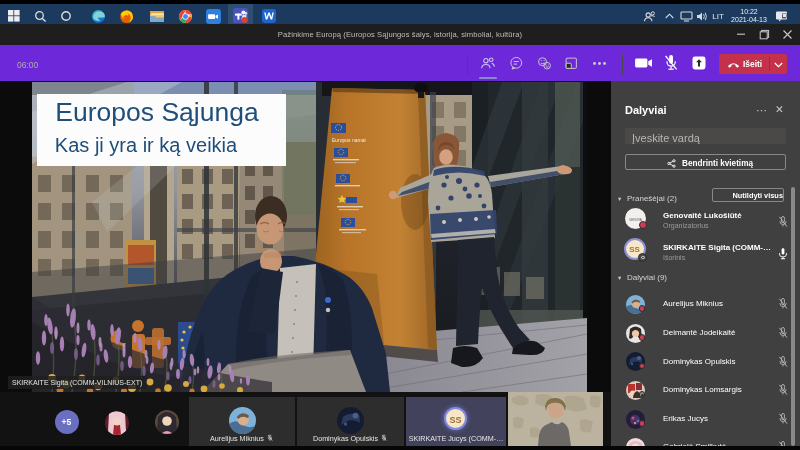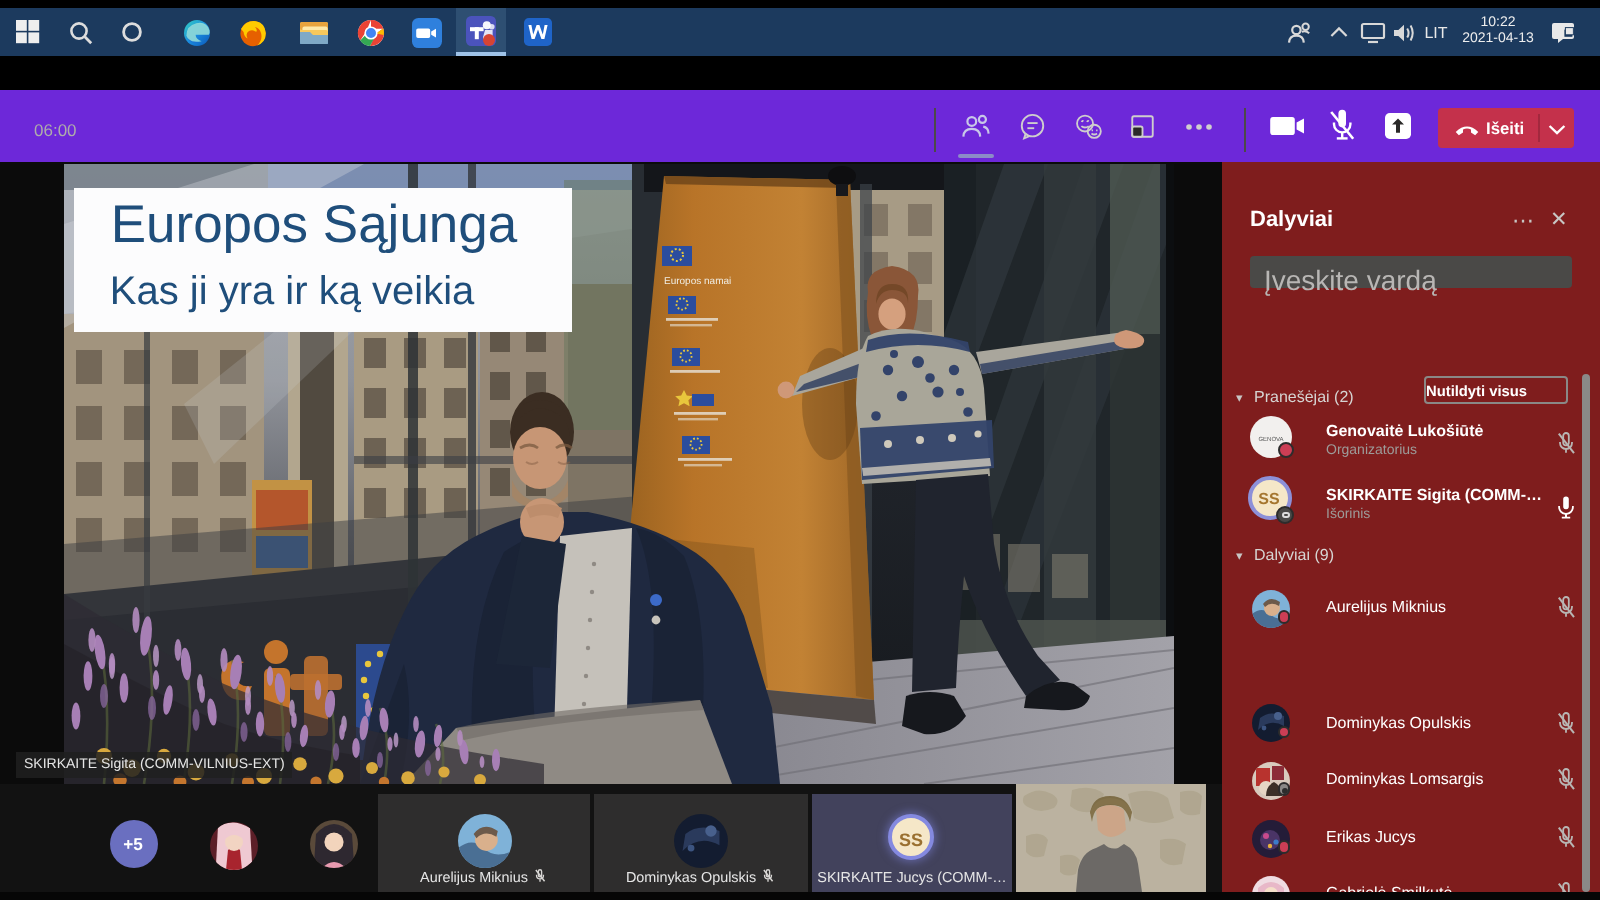--- a/index.html
+++ b/index.html
@@ -20,21 +20,21 @@
 #leave{position:absolute;left:719px;top:9px;width:68px;height:20px;background:#c4314b;border-radius:2px;color:#fff}
 
 #stagebg{left:0;top:81px;width:611px;height:365px;background:#0b0b0b}
 #photo{left:32px;top:82px;width:555px;height:346px}
 #slidelabel{left:8px;top:376px;height:13px;background:rgba(32,32,32,.85);color:#e6e6e6;font-size:7px;line-height:13px;padding:0 4px;white-space:nowrap}
 
 #strip{left:0;top:392px;width:611px;height:54px;background:#121212}
 .tile{position:absolute;top:5px;height:49px;background:#2e2d2d;overflow:hidden}
 .tname{position:absolute;left:0;right:0;bottom:3px;text-align:center;font-size:7.2px;color:#e6e6e6;white-space:nowrap}
 
-#panel{left:611px;top:81px;width:189px;height:365px;background:#7f1d1d;overflow:hidden}
+#panel{left:611px;top:81px;width:189px;height:365px;background:#404040;overflow:hidden}
 .pn{position:absolute;color:#fff;font-size:8px}
 .row{position:absolute;left:14px;width:168px;height:28px}
 .rname{position:absolute;left:38px;top:3px;font-size:8px;color:#fff;white-space:nowrap;max-width:110px;overflow:hidden;text-overflow:ellipsis}
 .rsub{position:absolute;left:38px;top:14px;font-size:7px;color:#9d9b99;white-space:nowrap}
 .rmic{position:absolute;right:3px;top:7px;width:14px;height:14px}
 .av{position:absolute;left:0;top:0;width:21px;height:21px;border-radius:50%;overflow:hidden}
 .avs{width:19px;height:19px;left:1px;top:4.5px}
 .dot{position:absolute;left:13.8px;top:15.2px;width:6.5px;height:6.5px;border-radius:50%;background:#cc3e55;border:1.2px solid #2d2c2c}
 .rn1{position:absolute;left:38px;top:9px;font-size:8px;color:#fff;white-space:nowrap}
 #botbar{left:0;top:446px;width:800px;height:4px;background:#060606}
@@ -156,20 +156,33 @@
         <div>2021-04-13</div>
       </div>
 <div class="tbi" style="left:772px;width:18px">
         <svg width="13" height="12" viewBox="0 0 13 12">
           <rect x="1" y="1.5" width="11" height="8" rx="1" fill="#e8e8e8"></rect>
           <path d="M4 9.5 L4 11.5 L6.5 9.5 Z" fill="#e8e8e8"></path>
           <rect x="7.2" y="4.8" width="4" height="3.6" fill="#1c3a5e"></rect>
           <rect x="7.7" y="3.8" width="4" height="3.6" fill="#e8e8e8" stroke="#1c3a5e" stroke-width=".5"></rect>
         </svg>
       </div>
+</div>
+<div class="abs" id="titlebar">
+      <div class="t">Pažinkime Europą (Europos Sąjungos šalys, istorija, simboliai, kultūra)</div>
+<svg class="abs" style="left:736px;top:9px" width="10" height="3" viewBox="0 0 10 3">
+        <line x1="1" y1="1.2" x2="9" y2="1.2" stroke="#c8c8c8" stroke-width="1.1"></line>
+      </svg>
+<svg class="abs" style="left:759px;top:5px" width="11" height="11" viewBox="0 0 11 11">
+        <rect x="2.6" y="1.4" width="7" height="7" fill="none" stroke="#c8c8c8" stroke-width="1"></rect>
+        <rect x="1.2" y="2.8" width="7" height="7" fill="#1f1e1e" stroke="#c8c8c8" stroke-width="1"></rect>
+      </svg>
+<svg class="abs" style="left:782px;top:5px" width="11" height="11" viewBox="0 0 11 11">
+        <path d="M1.5 1.5 L9.5 9.5 M9.5 1.5 L1.5 9.5" stroke="#c8c8c8" stroke-width="1.1"></path>
+      </svg>
 </div>
 <div class="abs" id="toolbar">
       <div id="timer">06:00</div>
 <div class="vdiv" style="left:467px"></div>
 <div class="ticon" style="left:476px">
         <svg width="16" height="15" viewBox="0 0 19 17">
           <g fill="none" stroke="#c8c7e8" stroke-width="1.3">
             <circle cx="7" cy="5.2" r="2.6"></circle>
             <path d="M2 14.2 Q2.2 9.6 7 9.6 Q11.8 9.6 12 14.2"></path>
             <circle cx="13.3" cy="4" r="2.1"></circle>
@@ -673,25 +686,37 @@
           <path d="M37 15 Q38 6 47 6 Q56 6 58 15 L56 13 Q47 8 39 13 Z" fill="#86744c"></path>
           <path d="M37 14 Q40 7 47 7 Q55 7 58 14 L57 19 Q55 10 47 10 Q39 10 38 19 Z" fill="#8d7a50"></path>
           <rect x="0" y="0" width="95" height="54" fill="#000" opacity=".06"></rect>
         </svg></div>
 </div>
 <div class="abs" id="panel">
 <div class="pn" style="left:14px;top:23px;font-size:11px;font-weight:bold">Dalyviai</div>
 <div class="pn" style="left:145px;top:23px;font-size:11px;color:#c8c6c4;letter-spacing:1px">⋯</div>
 <div class="pn" style="left:164px;top:22px;font-size:10.5px;color:#c8c6c4">✕</div>
 <div class="abs" style="left:14px;top:47px;width:161px;height:16px;background:#4a4947;border-radius:2px">
-        <span style="position:absolute;left:7px;top:3.5px;font-size:14px;color:#b8b6b4">Įveskite vardą</span>
+        <span style="position:absolute;left:7px;top:3.5px;font-size:11px;color:#b8b6b4">Įveskite vardą</span>
+      </div>
+<div class="abs" style="left:14px;top:73px;width:161px;height:16px;border:1px solid #8a8886;border-radius:2px">
+<svg class="abs" style="left:41px;top:3.5px" width="9" height="9" viewBox="0 0 9 9">
+          <g fill="none" stroke="#fff" stroke-width=".9">
+            <circle cx="7" cy="1.8" r="1.1"></circle>
+            <circle cx="1.9" cy="4.5" r="1.1"></circle>
+            <circle cx="7" cy="7.2" r="1.1"></circle>
+            <line x1="2.9" y1="4" x2="6" y2="2.3"></line>
+            <line x1="2.9" y1="5" x2="6" y2="6.7"></line>
+          </g>
+        </svg>
+<span style="position:absolute;left:56px;top:3.5px;font-size:8.2px;color:#fff;font-weight:bold">Bendrinti kvietimą</span>
       </div>
 <div class="pn" style="left:7px;top:114px;font-size:6.5px;color:#c8c6c4">▾</div>
 <div class="pn" style="left:16px;top:113px;font-size:8px;color:#d6d4d2">Pranešėjai (2)</div>
-<div class="abs" style="left:101px;top:107px;width:72px;height:14px;border:1px solid #8a8886;border-radius:2px;text-align:left;line-height:13px;font-size:7.4px;color:#fff;font-weight:bold">Nutildyti visus</div>
+<div class="abs" style="left:101px;top:107px;width:72px;height:14px;border:1px solid #8a8886;border-radius:2px;text-align:right;line-height:13px;font-size:7.4px;color:#fff;font-weight:bold">Nutildyti visus</div>
 <div class="abs" style="left:180px;top:106px;width:3.5px;height:259px;background:#8a8988;border-radius:2px"></div>
 
 <div class="row" style="top:126.5px">
 <div class="av" style="background:#f2f0ee"><svg width="21" height="21" viewBox="0 0 21 21">
             <text x="10.5" y="12.5" font-size="3" fill="#555" text-anchor="middle" font-family="Liberation Sans">GENOVA</text>
           </svg></div>
 <div class="abs" style="left:13.5px;top:13.5px;width:8px;height:8px;border-radius:50%;background:#cc3e55;border:1.5px solid #2d2c2c"></div>
 <div class="rname" style="font-weight:bold">Genovaitė Lukošiūtė</div>
 <div class="rsub">Organizatorius</div>
 <svg class="rmic" viewBox="0 0 14 14">
@@ -736,20 +761,39 @@
         <svg class="rmic" viewBox="0 0 14 14">
           <g stroke="#b8b6b4" fill="none">
             <path d="M5.6 2.9 a1.4 1.4 0 0 1 2.8 0 v3.4 a1.4 1.4 0 0 1 -2.8 0 Z" stroke-width=".9"></path>
             <path d="M4 6 v.5 a3 3 0 0 0 6 0 V6" stroke-width=".9"></path>
             <line x1="7" y1="9.8" x2="7" y2="11.4" stroke-width=".9"></line>
             <line x1="3.4" y1="1.8" x2="11" y2="11.6" stroke-width="1"></line>
           </g>
         </svg>
 </div>
 
+<div class="row" style="top:238px">
+<div class="av avs"><svg width="19" height="19" viewBox="0 0 19 19">
+            <rect width="19" height="19" fill="#e8e4e0"></rect>
+            <path d="M4 5 Q9.5 0 15 5 L16 14 Q14 16 12 13 L12 8 Q9.5 6 7 8 L7 13 Q5 16 3 14 Z" fill="#2e2a2e"></path>
+            <circle cx="9.5" cy="9.5" r="3.6" fill="#edc9a8"></circle>
+            <path d="M5.5 8 Q9.5 3.5 14 8 L13 6 Q9.5 2.5 6 6 Z" fill="#2e2a2e"></path>
+            <path d="M4 5 Q9.5 1.5 15 5 L14.5 9 Q13 5 9.5 5 Q6 5 4.5 9 Z" fill="#2e2a2e"></path>
+          </svg></div>
+<div class="dot"></div>
+        <div class="rn1">Deimantė Jodeikaitė</div>
+        <svg class="rmic" viewBox="0 0 14 14">
+          <g stroke="#b8b6b4" fill="none">
+            <path d="M5.6 2.9 a1.4 1.4 0 0 1 2.8 0 v3.4 a1.4 1.4 0 0 1 -2.8 0 Z" stroke-width=".9"></path>
+            <path d="M4 6 v.5 a3 3 0 0 0 6 0 V6" stroke-width=".9"></path>
+            <line x1="7" y1="9.8" x2="7" y2="11.4" stroke-width=".9"></line>
+            <line x1="3.4" y1="1.8" x2="11" y2="11.6" stroke-width="1"></line>
+          </g>
+        </svg>
+</div>
 
 <div class="row" style="top:266.5px">
 <div class="av avs"><svg width="19" height="19" viewBox="0 0 19 19">
             <rect width="19" height="19" fill="#131c30"></rect>
             <path d="M3 13 Q9 7 16 11 L16 6 Q9 3 4 7 Z" fill="#2a3a5c"></path>
             <circle cx="13" cy="6" r="2" fill="#48608c"></circle>
             <circle cx="6" cy="12" r="1.2" fill="#3c5480"></circle>
           </svg></div>
 <div class="dot"></div>
         <div class="rn1">Dominykas Opulskis</div>

